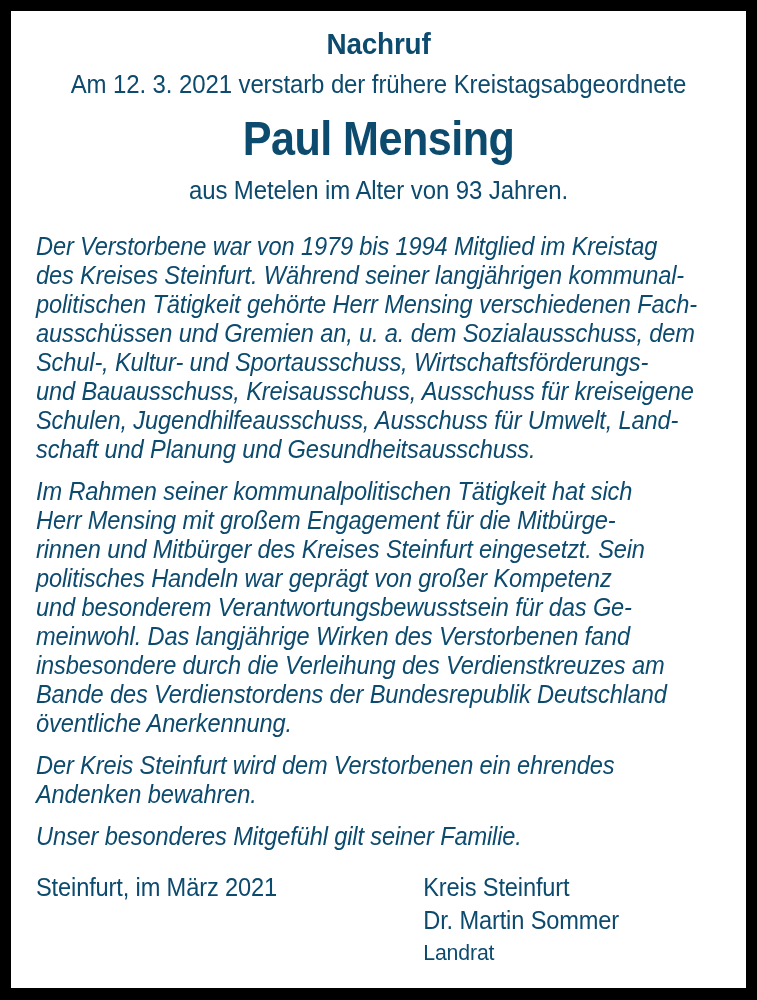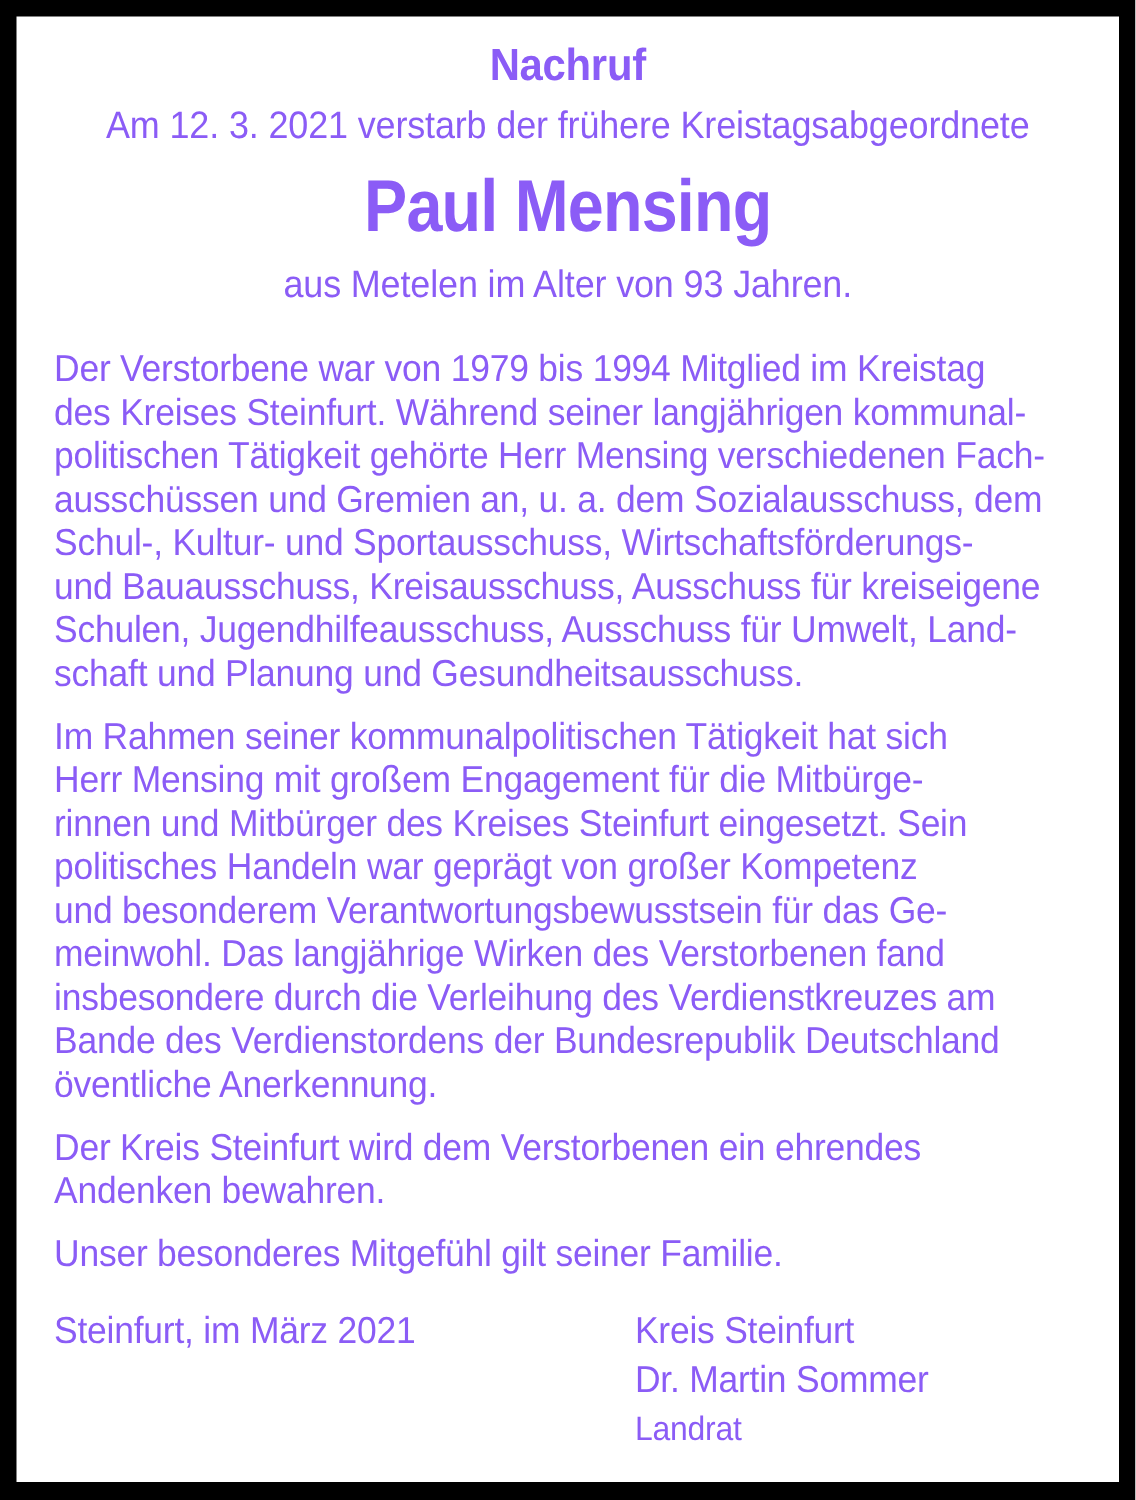--- a/index.html
+++ b/index.html
@@ -18,21 +18,21 @@
     overflow: hidden;
   }
 
   .sheet {
     width: 100%;
     height: 100%;
     box-sizing: border-box;
     background: #ffffff;
     padding: 14px 25px 0 25px;
     font-family: "Liberation Sans", "DejaVu Sans", sans-serif;
-    color: #8b5cf6;
+    color: #0c4a6e;
     overflow: hidden;
   }
 
   
   .masthead {
     text-align: center;
   }
 
   .masthead-title {
     font-size: 30px;
@@ -69,20 +69,21 @@
     font-weight: 400;
     letter-spacing: -0.1px;
     transform: scaleX(0.94);
     transform-origin: center;
     margin-top: 8px;
   }
 
   
   .body-copy {
     margin-top: 26px;
+    font-style: italic;
   }
 
   .para {
     font-size: 25px;
     line-height: 29px;
     font-weight: 400;
     letter-spacing: -0.15px;
     margin: 0 0 13px 0;
     white-space: pre-line;
     transform: scaleX(0.945);

